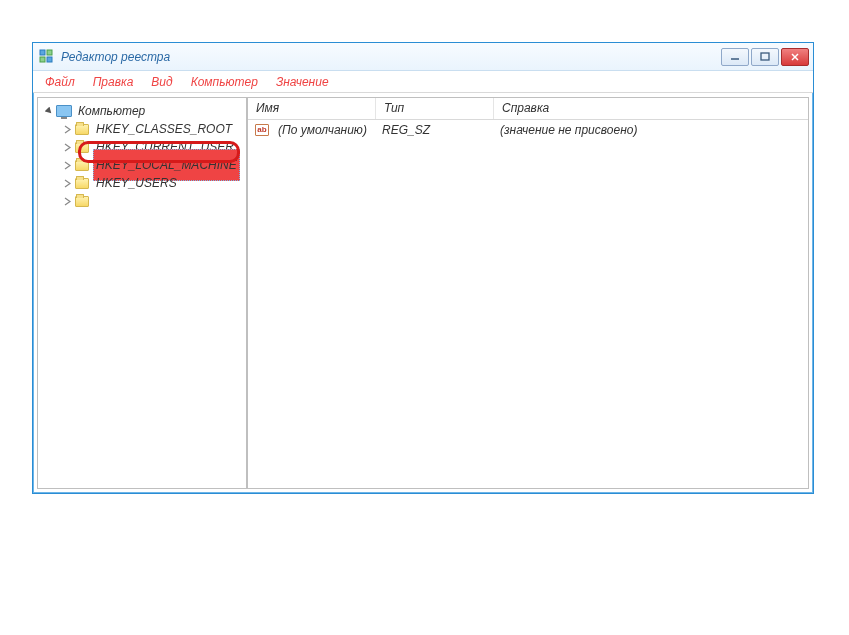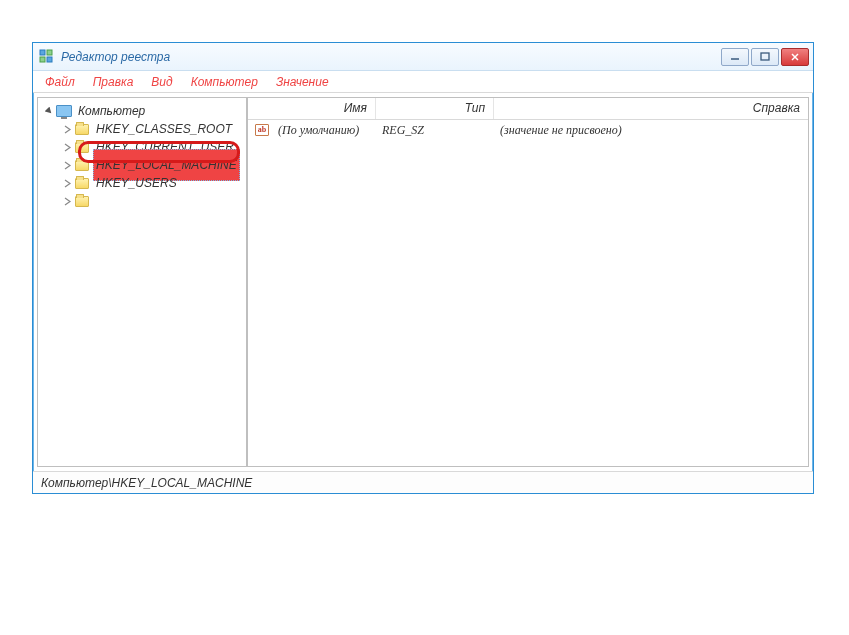--- a/index.html
+++ b/index.html
@@ -164,26 +164,25 @@
     display: flex;
     height: 22px;
     border-bottom: 1px solid #d9d9d9;
     font-style: italic;
     color: #333;
   }
   .col {
     padding: 3px 8px;
     border-right: 1px solid #e5e5e5;
     cursor: pointer;
-    text-align: right;
   }
   .col.name { width: 128px; }
   .col.type { width: 118px; }
   .col.val  { flex: 1; border-right: none; }
-  .list-body { flex: 1; font-family: Liberation Serif, serif; }
+  .list-body { flex: 1; }
   .list-row {
     display: flex;
     align-items: center;
     height: 20px;
     font-style: italic;
     color: #333;
   }
   .val-icon {
     width: 16px; height: 14px;
     margin: 0 4px 0 6px;
@@ -353,19 +352,16 @@
             </span>
           <span class="cell name">(По умолчанию)</span>
           <span class="cell type">REG_SZ</span>
           <span class="cell val">(значение не присвоено)</span>
         </div>
       </div>
     </div>
 
   </div>
 
-  <div class="statusbar">
-    <span>Компьютер\HKEY_LOCAL_MACHINE</span>
-  </div>
 
 </div>
 
 <div class="highlight-ring"></div>
 
 </body></html>

